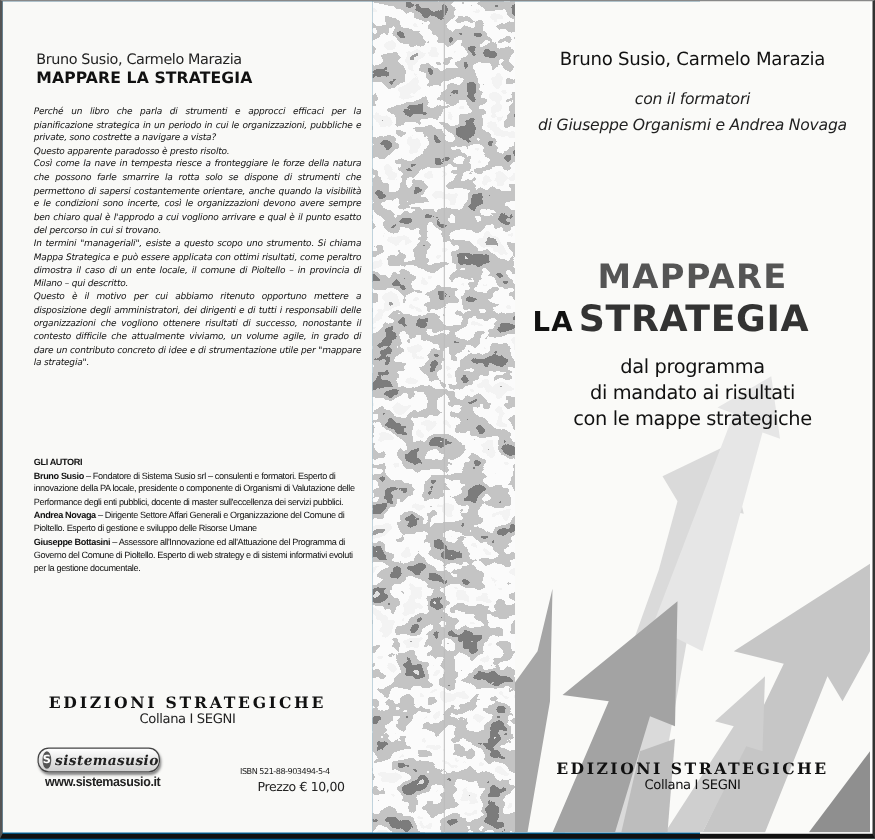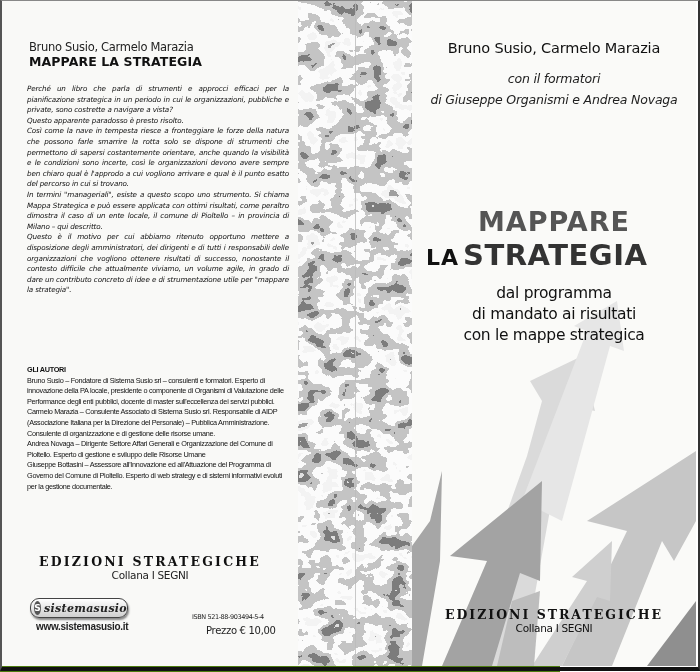--- a/index.html
+++ b/index.html
@@ -1,29 +1,29 @@
 <!DOCTYPE html>
 <html><head>
 <meta charset="utf-8">
 <style>
   html,body{margin:0;padding:0;background:#fff;}
   body{width:700px;height:672px;position:relative;overflow:hidden;font-family:"DejaVu Sans",sans-serif;color:#1a1a1a;}
-  .frame{position:absolute;left:0;top:0;width:560px;height:672px;background:#4d7c0f;}
+  .frame{position:absolute;left:0;top:0;width:560px;height:672px;background:#0369a1;}
   .frame-border{position:absolute;left:0;top:0;width:696px;height:666px;border-left:2px solid #555;border-top:1px solid #888;border-right:2px solid #333;border-bottom:4px solid #111;pointer-events:none;}
 
   
   .back{position:absolute;left:2px;top:1px;width:296px;height:665px;background:#f9f9f7;}
   .back-authors{position:absolute;left:27px;top:39px;font-size:11.5px;letter-spacing:-0.3px;color:#222;}
   .back-title{position:absolute;left:27px;top:53px;font-size:12.5px;font-weight:bold;letter-spacing:0.1px;color:#111;}
   .blurb{position:absolute;left:25px;top:83px;width:262px;font-family:"DejaVu Sans",sans-serif;font-style:italic;font-size:7.2px;line-height:10.6px;color:#111;letter-spacing:-0.15px;text-align:justify;}
   .blurb p{margin:0;}
   .authors-bio{position:absolute;left:25px;top:364px;width:262px;font-family:"Liberation Sans",sans-serif;font-size:7.3px;line-height:10.6px;color:#111;letter-spacing:-0.3px;}
   .authors-bio p{margin:0;}
   .authors-bio .head{font-weight:bold;}
-  .authors-bio b{font-weight:normal;}
+  .authors-bio b{font-weight:bold;}
   .back-publisher{position:absolute;left:0;width:296px;top:553px;text-align:center;font-family:"DejaVu Serif",serif;font-weight:bold;font-size:12.5px;letter-spacing:2.2px;color:#111;}
   .back-series{position:absolute;left:0;width:296px;top:568px;text-align:center;font-size:10.5px;color:#222;letter-spacing:-0.3px;}
   .logo{position:absolute;left:28px;top:597px;width:96px;height:18px;border-radius:9px;background:linear-gradient(#fff,#cfcfcf);border:1.5px solid #444;box-shadow:1px 2px 2px #888;display:flex;align-items:center;}
   .logo-mark{width:14px;height:14px;border-radius:50%;background:#555;color:#fff;font-size:9px;font-weight:bold;line-height:14px;text-align:center;margin-left:3px;}
   .logo-text{font-family:"DejaVu Serif",serif;font-style:italic;font-weight:bold;font-size:11px;margin-left:3px;color:#222;letter-spacing:0.3px;}
   .logo-url{position:absolute;left:34px;top:619px;font-family:"Liberation Sans",sans-serif;font-weight:bold;font-size:10.5px;color:#222;letter-spacing:-0.3px;transform:scaleX(0.95);transform-origin:left;}
   .isbn{position:absolute;left:190px;top:612px;font-size:6.5px;letter-spacing:-0.4px;color:#222;}
   .price{position:absolute;left:204px;top:624px;font-size:10px;color:#222;letter-spacing:-0.3px;}
 
   
@@ -58,21 +58,20 @@
       <p>Perché un libro che parla di strumenti e approcci efficaci per la pianificazione strategica in un periodo in cui le organizzazioni, pubbliche e private, sono costrette a navigare a vista?</p>
       <p>Questo apparente paradosso è presto risolto.</p>
       <p>Così come la nave in tempesta riesce a fronteggiare le forze della natura che possono farle smarrire la rotta solo se dispone di strumenti che permettono di sapersi costantemente orientare, anche quando la visibilità e le condizioni sono incerte, così le organizzazioni devono avere sempre ben chiaro qual è l'approdo a cui vogliono arrivare e qual è il punto esatto del percorso in cui si trovano.</p>
       <p>In termini "manageriali", esiste a questo scopo uno strumento. Si chiama Mappa Strategica e può essere applicata con ottimi risultati, come peraltro dimostra il caso di un ente locale, il comune di Pioltello – in provincia di Milano – qui descritto.</p>
       <p>Questo è il motivo per cui abbiamo ritenuto opportuno mettere a disposizione degli amministratori, dei dirigenti e di tutti i responsabili delle organizzazioni che vogliono ottenere risultati di successo, nonostante il contesto difficile che attualmente viviamo, un volume agile, in grado di dare un contributo concreto di idee e di strumentazione utile per "mappare la strategia".</p>
     </div>
 
     <div class="authors-bio">
       <p class="head">GLI AUTORI</p>
       <p><b>Bruno Susio</b><span> – Fondatore di Sistema Susio srl – consulenti e formatori. Esperto di innovazione della PA locale, presidente o componente di Organismi di Valutazione delle Performance degli enti pubblici, docente di master sull'eccellenza dei servizi pubblici.</span></p>
-      <p><b>Carmelo Marazia</b><span> – Consulente Associato di Sistema Susio srl. Responsabile di AIDP (Associazione Italiana per la Direzione del Personale) – Pubblica Amministrazione. Consulente di organizzazione e di gestione delle risorse umane.</span></p>
       <p><b>Andrea Novaga</b><span> – Dirigente Settore Affari Generali e Organizzazione del Comune di Pioltello. Esperto di gestione e sviluppo delle Risorse Umane</span></p>
       <p><b>Giuseppe Bottasini</b><span> – Assessore all'Innovazione ed all'Attuazione del Programma di Governo del Comune di Pioltello. Esperto di web strategy e di sistemi informativi evoluti per la gestione documentale.</span></p>
     </div>
 
     <div class="back-publisher">EDIZIONI STRATEGICHE</div>
     <div class="back-series">Collana I SEGNI</div>
 
     <div class="logo">
       <span class="logo-mark">S</span>
       <span class="logo-text">sistemasusio</span>
@@ -125,20 +124,20 @@
     <div class="front-contrib1">con il formatori</div>
     <div class="front-contrib2">di Giuseppe Organismi e Andrea Novaga</div>
 
     <div class="front-title1">MAPPARE</div>
     <div class="front-title2">
       <span class="la">LA</span><span class="strat">STRATEGIA</span>
     </div>
 
     <div class="front-sub" style="top:304px;">di mandato ai risultati</div>
     <div class="front-sub" style="top:283px;">dal programma</div>
-    <div class="front-sub" style="top:325px;">con le mappe strategica</div>
+    <div class="front-sub" style="top:325px;">con le mappe strategiche</div>
 
     <div class="front-publisher">EDIZIONI STRATEGICHE</div>
     <div class="front-series">Collana I SEGNI</div>
   </div>
 
   <div class="frame-border"></div>
 </div>
 
 </body></html>

